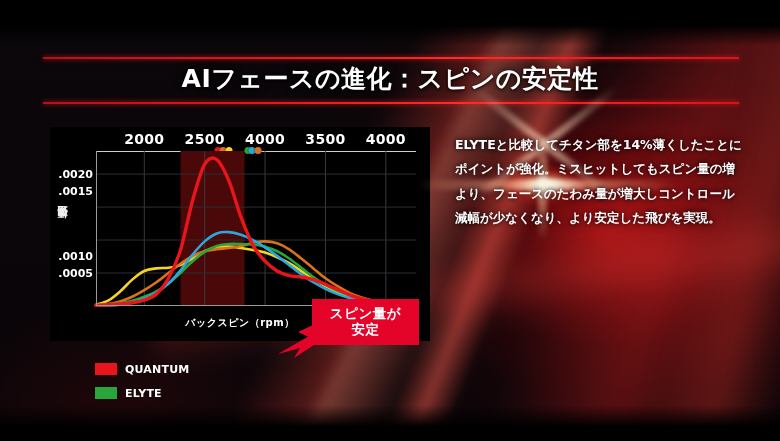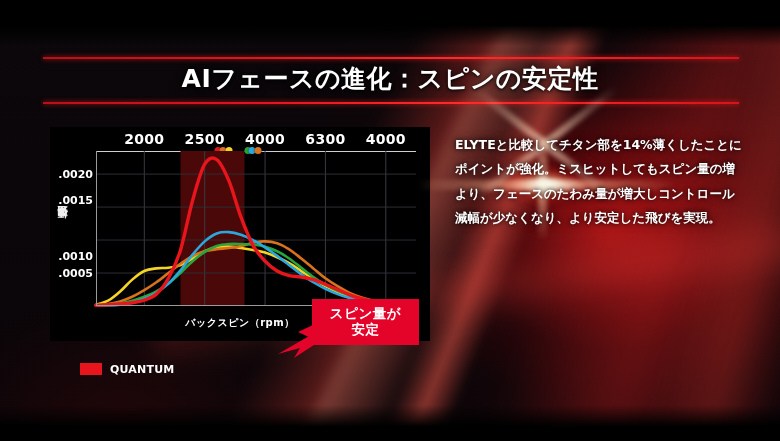--- a/index.html
+++ b/index.html
@@ -122,21 +122,21 @@
     line-height:1.15;letter-spacing:.5px;z-index:6;
   }
   .callout .tail{
     position:absolute;left:-14px;top:26px;width:0;height:0;
     border-top:7px solid transparent;border-bottom:7px solid transparent;
     border-right:15px solid #e4042a;
   }
   .callout-arrow{position:absolute;left:228px;top:205px;z-index:5;}
 
   
-  #legend{position:absolute;left:80px;top:360px;width:230px;height:64px;text-align:right;}
+  #legend{position:absolute;left:95px;top:360px;width:230px;height:64px;text-align:right;}
   .lg-col{position:absolute;top:0;}
   .lg-col.c1{left:0;}
   .lg-col.c2{left:120px;}
   .lg-item{display:flex;align-items:center;height:18px;margin-bottom:6px;}
   .lg-swatch{width:22px;height:12px;margin-right:8px;flex:0 0 auto;}
   .lg-label{color:#fff;font-size:11px;font-weight:bold;letter-spacing:.2px;white-space:nowrap;}
 
   
   #desc{
     position:absolute;left:455px;top:133px;width:290px;
@@ -163,21 +163,21 @@
   <div class="rule rule-top"></div>
   <div class="title">AIフェースの進化：スピンの安定性</div>
   <div class="rule rule-bot"></div>
 
   <div id="chart-panel">
 
     <div class="axis-top-labels">
         <span style="left: 94.3019px;">2000</span>
         <span style="left: 154.679px;">2500</span>
         <span style="left: 215.057px;">4000</span>
-        <span style="left: 275.434px;">6300</span>
+        <span style="left: 275.434px;">3500</span>
         <span style="left: 335.811px;">4000</span>
       </div>
     <div class="axis-top-line"></div>
     <div class="marker-row">
         <div class="marker" style="left: 121.962px; background: rgb(232, 21, 28);"></div>
         <div class="marker" style="left: 127.396px; background: rgb(217, 114, 28);"></div>
         <div class="marker" style="left: 132.83px; background: rgb(245, 212, 35);"></div>
         <div class="marker" style="left: 151.547px; background: rgb(41, 166, 58);"></div>
         <div class="marker" style="left: 156.377px; background: rgb(42, 168, 221);"></div>
         <div class="marker" style="left: 161.811px; background: rgb(217, 114, 28);"></div>
@@ -204,21 +204,21 @@
             <path d="M0.00,154.34 C2.01,154.12 8.05,153.68 12.08,153.02 C16.10,152.36 20.13,151.59 24.15,150.38 C28.18,149.17 32.20,147.63 36.23,145.77 C40.25,143.90 44.28,141.59 48.30,139.17 C52.33,136.75 56.35,134.11 60.38,131.26 C64.40,128.40 68.43,125.10 72.45,122.02 C76.48,118.94 80.50,115.65 84.53,112.79 C88.55,109.93 92.58,106.96 96.60,104.87 C100.63,102.78 104.65,101.35 108.68,100.26 C112.70,99.16 116.73,98.83 120.75,98.28 C124.78,97.73 128.81,97.51 132.83,96.96 C136.86,96.41 140.88,95.86 144.91,94.98 C148.93,94.10 152.96,92.45 156.98,91.68 C161.01,90.91 165.03,90.25 169.06,90.36 C173.08,90.47 177.11,91.02 181.13,92.34 C185.16,93.66 189.18,95.75 193.21,98.28 C197.23,100.80 201.26,104.32 205.28,107.51 C209.31,110.70 213.33,114.11 217.36,117.40 C221.38,120.70 225.41,124.33 229.43,127.30 C233.46,130.27 237.48,132.79 241.51,135.21 C245.53,137.63 249.56,139.94 253.58,141.81 C257.61,143.68 261.64,145.11 265.66,146.43 C269.69,147.74 273.71,148.84 277.74,149.72 C281.76,150.60 285.79,151.15 289.81,151.70 C293.84,152.25 297.86,152.58 301.89,153.02 C305.91,153.46 311.95,154.12 313.96,154.34" fill="none" stroke="#d9721c" stroke-width="2.6" stroke-linecap="round" stroke-linejoin="round"></path>
             <path d="M0.00,154.34 C2.01,154.23 8.05,154.01 12.08,153.68 C16.10,153.35 20.13,153.02 24.15,152.36 C28.18,151.70 32.20,150.82 36.23,149.72 C40.25,148.62 44.28,147.30 48.30,145.77 C52.33,144.23 56.35,142.69 60.38,140.49 C64.40,138.29 68.43,135.65 72.45,132.57 C76.48,129.50 80.50,125.76 84.53,122.02 C88.55,118.28 92.58,113.67 96.60,110.15 C100.63,106.63 104.65,103.44 108.68,100.91 C112.70,98.39 116.73,96.30 120.75,94.98 C124.78,93.66 128.81,93.33 132.83,93.00 C136.86,92.67 140.88,92.89 144.91,93.00 C148.93,93.11 152.96,93.22 156.98,93.66 C161.01,94.10 165.03,94.54 169.06,95.64 C173.08,96.74 177.11,98.28 181.13,100.26 C185.16,102.23 189.18,104.76 193.21,107.51 C197.23,110.26 201.26,113.67 205.28,116.74 C209.31,119.82 213.33,123.12 217.36,125.98 C221.38,128.84 225.41,131.59 229.43,133.89 C233.46,136.20 237.48,138.07 241.51,139.83 C245.53,141.59 249.56,143.13 253.58,144.45 C257.61,145.77 261.64,146.76 265.66,147.74 C269.69,148.73 273.71,149.61 277.74,150.38 C281.76,151.15 285.79,151.81 289.81,152.36 C293.84,152.91 297.86,153.35 301.89,153.68 C305.91,154.01 311.95,154.23 313.96,154.34" fill="none" stroke="#29a63a" stroke-width="2.6" stroke-linecap="round" stroke-linejoin="round"></path>
             <path d="M0.00,154.34 C2.01,154.34 8.05,154.45 12.08,154.34 C16.10,154.23 20.13,154.12 24.15,153.68 C28.18,153.24 32.20,152.69 36.23,151.70 C40.25,150.71 44.28,149.39 48.30,147.74 C52.33,146.10 56.35,144.34 60.38,141.81 C64.40,139.28 68.43,136.31 72.45,132.57 C76.48,128.84 80.50,124.22 84.53,119.38 C88.55,114.55 92.58,108.39 96.60,103.55 C100.63,98.72 104.65,93.88 108.68,90.36 C112.70,86.84 116.73,83.99 120.75,82.45 C124.78,80.91 128.81,80.91 132.83,81.13 C136.86,81.35 140.88,82.45 144.91,83.77 C148.93,85.09 152.96,86.95 156.98,89.04 C161.01,91.13 165.03,93.66 169.06,96.30 C173.08,98.94 177.11,101.90 181.13,104.87 C185.16,107.84 189.18,111.03 193.21,114.11 C197.23,117.18 201.26,120.48 205.28,123.34 C209.31,126.20 213.33,128.84 217.36,131.26 C221.38,133.67 225.41,135.87 229.43,137.85 C233.46,139.83 237.48,141.59 241.51,143.13 C245.53,144.67 249.56,145.99 253.58,147.09 C257.61,148.18 261.64,148.95 265.66,149.72 C269.69,150.49 273.71,151.15 277.74,151.70 C281.76,152.25 285.79,152.69 289.81,153.02 C293.84,153.35 297.86,153.46 301.89,153.68 C305.91,153.90 311.95,154.23 313.96,154.34" fill="none" stroke="#2aa8dd" stroke-width="2.6" stroke-linecap="round" stroke-linejoin="round"></path>
             <path d="M0.00,154.34 C2.01,154.23 8.05,153.90 12.08,153.68 C16.10,153.46 20.13,153.35 24.15,153.02 C28.18,152.69 32.20,152.36 36.23,151.70 C40.25,151.04 44.28,150.49 48.30,149.06 C52.33,147.63 56.35,146.76 60.38,143.13 C64.40,139.50 68.43,134.66 72.45,127.30 C76.48,119.93 80.50,111.91 84.53,98.94 C88.55,85.96 92.58,63.76 96.60,49.47 C100.63,35.18 104.65,20.01 108.68,13.19 C112.70,6.38 116.73,5.83 120.75,8.57 C124.78,11.32 128.81,20.12 132.83,29.68 C136.86,39.24 140.88,55.18 144.91,65.96 C148.93,76.73 152.96,86.95 156.98,94.32 C161.01,101.68 165.03,105.86 169.06,110.15 C173.08,114.44 177.11,117.62 181.13,120.04 C185.16,122.46 189.18,123.67 193.21,124.66 C197.23,125.65 201.26,125.32 205.28,125.98 C209.31,126.64 213.33,127.41 217.36,128.62 C221.38,129.83 225.41,131.59 229.43,133.23 C233.46,134.88 237.48,136.75 241.51,138.51 C245.53,140.27 249.56,142.25 253.58,143.79 C257.61,145.33 261.64,146.65 265.66,147.74 C269.69,148.84 273.71,149.61 277.74,150.38 C281.76,151.15 285.79,151.81 289.81,152.36 C293.84,152.91 297.86,153.35 301.89,153.68 C305.91,154.01 311.95,154.23 313.96,154.34" fill="none" stroke="#e8151c" stroke-width="3.4" stroke-linecap="round" stroke-linejoin="round"></path>
           </g>
       </svg>
       <div class="plot-border"></div>
       <div id="ylabels">
           <div class="ylab" style="top: 122.021px;">.0005</div>
           <div class="ylab" style="top: 105px;">.0010</div>
-          <div class="ylab" style="top: 49px;">.0015</div>
+          <div class="ylab" style="top: 40px;">.0015</div>
           <div class="ylab" style="top: 23.0851px;">.0020</div>
         </div>
     </div>
 
     <div class="ytitle">標準偏差</div>
     <div class="xtitle">バックスピン（rpm）</div>
 
     <svg class="callout-arrow" width="42" height="26" viewBox="0 0 42 26">
       <polygon points="0,22 38,0 34,12 42,9 16,26 22,16" fill="#e4042a"></polygon>
     </svg>
@@ -229,20 +229,24 @@
       <span>安定</span>
     </div>
   </div>
 
   <div id="legend">
     <div class="lg-col c1">
         <div class="lg-item">
           <span class="lg-swatch" style="background: rgb(232, 21, 28);"></span>
           <span class="lg-label">QUANTUM</span>
         </div>
+        <div class="lg-item">
+          <span class="lg-swatch" style="background: rgb(41, 166, 58);"></span>
+          <span class="lg-label">ELYTE</span>
+        </div>
       </div>
   </div>
 
   <div id="desc">
       <p>ELYTEと比較してチタン部を14%薄くしたことに</p>
       <p>ポイントが強化。ミスヒットしてもスピン量の増</p>
       <p>より、フェースのたわみ量が増大しコントロール</p>
       <p>減幅が少なくなり、より安定した飛びを実現。</p>
     </div>
 

